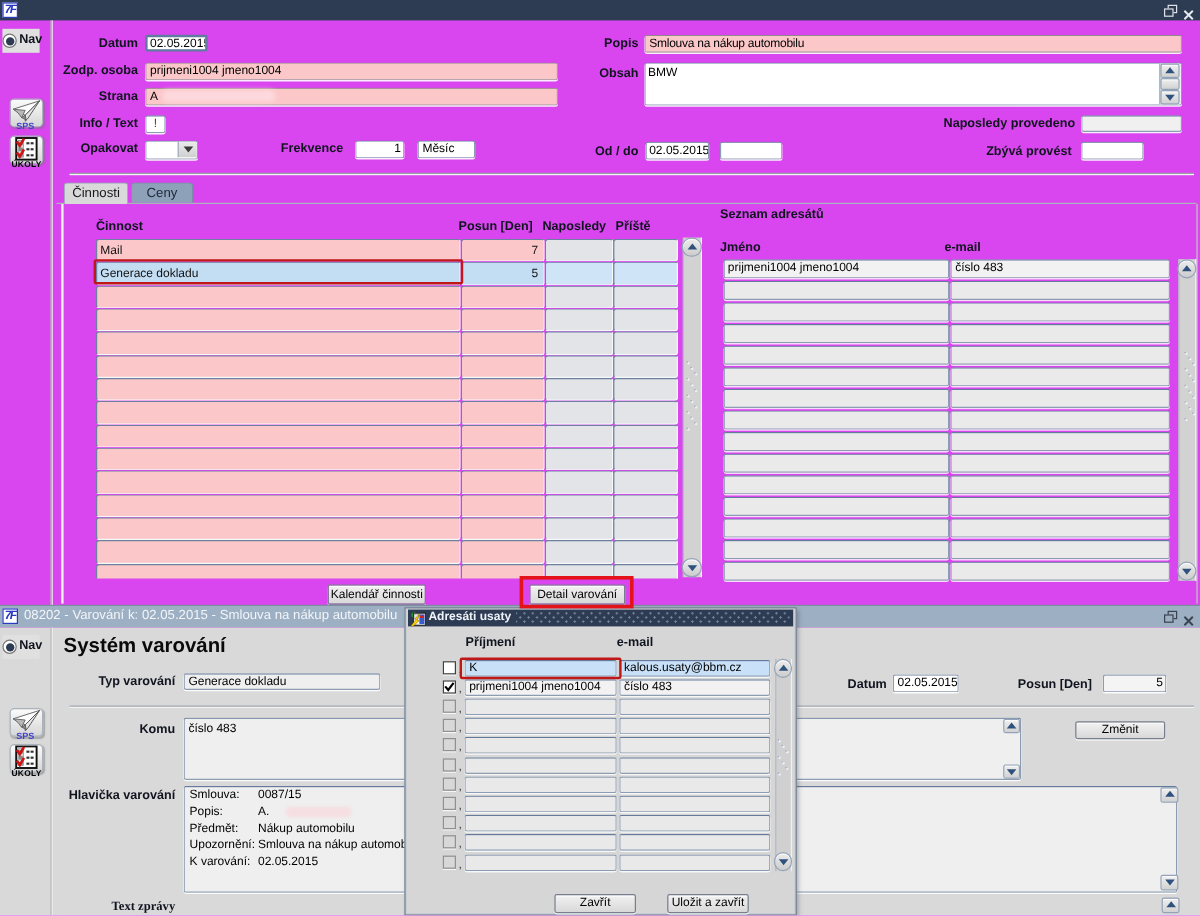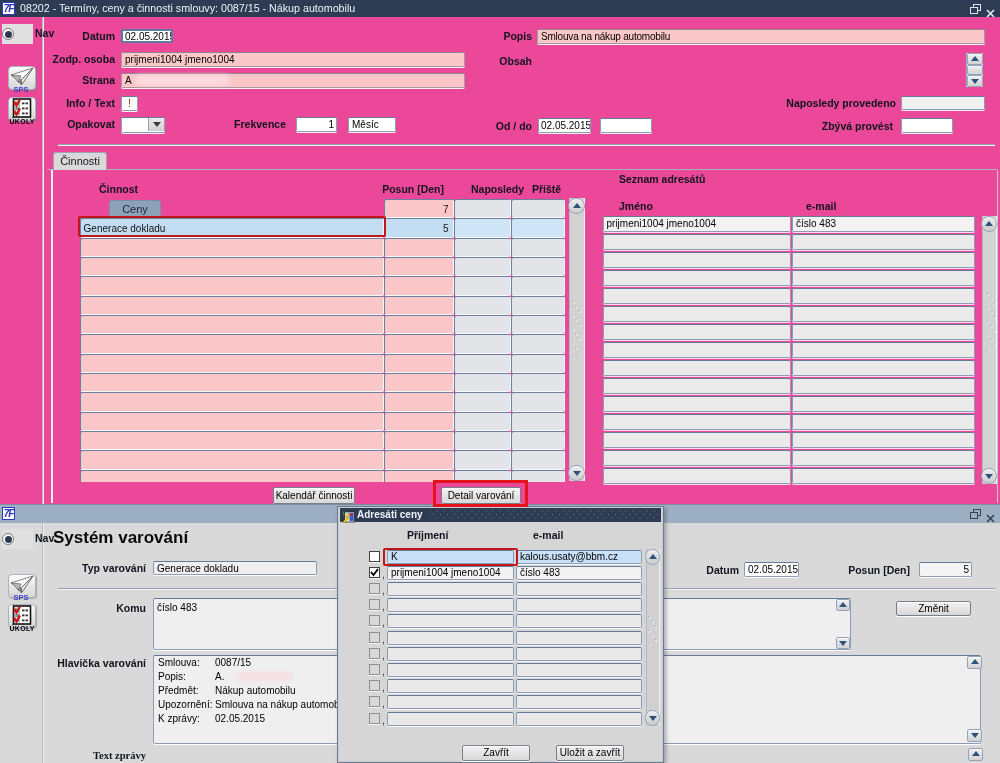--- a/index.html
+++ b/index.html
@@ -1,19 +1,19 @@
 <!DOCTYPE html>
 <html><head><meta charset="utf-8">
 <style>
 *{margin:0;padding:0;box-sizing:border-box;}
 body{font-family:"Liberation Sans",sans-serif;}
-#root{position:relative;width:1000px;height:763px;background:#ec4899;overflow:hidden;}
+#root{position:relative;width:1000px;height:763px;background:#d946ef;overflow:hidden;}
 .abs{position:absolute;}
 .lbl{position:absolute;font:bold 10.5px "Liberation Sans",sans-serif;color:#10141f;text-align:right;white-space:nowrap;}
-.llbl{position:absolute;font:bold 10.5px "Liberation Sans",sans-serif;color:#10141f;white-space:nowrap;margin-left:19px;}
+.llbl{position:absolute;font:bold 10.5px "Liberation Sans",sans-serif;color:#10141f;white-space:nowrap;}
 .fld{position:absolute;background:#fff;border:1px solid #8c9cb2;border-top-color:#647b9c;border-radius:2px;
  font:10px "Liberation Sans",sans-serif;color:#000;padding:0 2px 0 3px;white-space:nowrap;overflow:hidden;
  box-shadow:0 1px 0 rgba(255,255,255,.9);line-height:13px;}
 .pink{background:#fbc7c8;border-color:#a39aa2;border-top-color:#8f868e;}
 .grey{background:#efefef;}
 .ttxt{position:absolute;font:11px "Liberation Sans",sans-serif;white-space:nowrap;}
 .btn{position:absolute;background:linear-gradient(#f2f2f2,#d8d8d8);border:1px solid #777f8c;border-radius:2px;
  font:10px "Liberation Sans",sans-serif;color:#000;text-align:center;white-space:nowrap;box-shadow:0 1px 0 #fff, inset 0 1px 0 #fff;}
 .sb{position:absolute;background:linear-gradient(#ededed,#cccccc);border:1px solid #94a4b8;border-radius:8px;
  box-shadow:inset 0 1px 0 #fafafa;}
@@ -22,28 +22,27 @@
 .tu{width:0;height:0;border-left:4px solid transparent;border-right:4px solid transparent;
  border-bottom:5px solid #2f517e;margin:4px auto 0;}
 .td{width:0;height:0;border-left:4px solid transparent;border-right:4px solid transparent;
  border-top:5px solid #2f517e;margin:5px auto 0;}
 .dots{position:absolute;}
 .cell{position:absolute;border:1px solid #8c9cb2;border-top-color:#647b9c;border-radius:2px;
  font:10px "Liberation Sans",sans-serif;padding:0 3px;line-height:12px;box-shadow:0 1px 0 rgba(255,255,255,.8);overflow:hidden;white-space:nowrap;}
 .cb{position:absolute;width:11px;height:11px;background:#fff;border:1px solid #404040;box-shadow:0 1px 0 rgba(255,255,255,.8);display:flex;align-items:center;justify-content:center;overflow:hidden;}
 .cbd{background:#d8d8d8;border-color:#909090;}
 .ico28{position:absolute;width:28px;height:24px;background:linear-gradient(#fbfbfb,#d6d6d6);
- border:1px solid #aab2bc;border-radius:4px;box-shadow:1px 1px 1px rgba(120,120,120,.5);}
+ border:1px solid #aab2bc;border-radius:4px;box-shadow:1px 1px 1px rgba(120,120,120,.5);margin-top:16px;}
 .sep{position:absolute;height:2px;border-top:1px solid #9aa0a8;border-bottom:1px solid #f4f4f4;}
 </style></head><body>
 <div id="root">
 
 <div class="abs" style="left:0;top:0;width:1000px;height:17px;background:#2d3b53;"></div>
 <div class="abs" style="left:2px;top:2px;width:13px;height:13px;background:#fff;border:1px solid #2a3bc0;color:#2736c2;font:italic bold 10px 'Liberation Sans',sans-serif;text-align:center;line-height:11px;letter-spacing:-1.2px;"><i>7F</i></div>
-<div class="ttxt" style="left:20px;top:2px;color:#eef2f8;font-size:10.7px;">08202 - Termíny, ceny a činnosti smlouvy: 0087/15 - Nákup automobilu</div>
 <div class="abs" style="left:973px;top:4px;width:8px;height:7px;border:1px solid #dfe3e9;"></div>
 <div class="abs" style="left:970px;top:7px;width:8px;height:7px;border:1px solid #dfe3e9;background:#2d3b53;"></div>
 <div class="abs" style="left:986px;top:3.5px;width:9px;height:9px;"><svg width="9" height="9">
         <path d="M1 1 L8 8 M8 1 L1 8" stroke="#e8ecf2" stroke-width="1.6"></path>
       </svg></div>
 <div class="abs" style="left:42px;top:17px;width:2px;height:488px;border-left:1px solid #b9b9b9;border-right:1px solid #eeeeee;background:none;"></div>
 <div class="abs" style="left:2px;top:24px;width:31px;height:20px;background:#e0e0e0;"></div>
 <div class="abs" style="left:2px;top:28px;width:12px;height:12px;border-radius:50%;background:#fff;border:1px solid #777;"></div>
 <div class="abs" style="left:4.5px;top:30.5px;width:7px;height:7px;border-radius:50%;background:#2c3a52;"></div>
 <div class="llbl" style="left:16px;top:27px;">Nav</div>
@@ -87,49 +86,51 @@
 <div class="abs" style="left:135px;top:75px;width:95px;height:10px;background:#fdd9de;border-radius:5px;filter:blur(2px);"></div>
 <div class="fld" style="left:121px;top:96px;width:17px;height:15px;text-align:center;padding:0;color:#7c2a20;line-height:14px;">!</div>
 <div class="fld" style="left:121px;top:117px;width:44px;height:16px;padding:0;">
       <div style="position:absolute;right:0;top:0;width:16px;height:13px;background:linear-gradient(#ececec,#cfcfcf);border-left:1px solid #94a4b8;">
         <div class="td" style="margin-top:4px;border-top-color:#3a3a3a;"></div>
       </div>
     </div>
 <div class="fld" style="left:296px;top:117px;width:41px;height:15px;text-align:right;line-height:14px;">1</div>
 <div class="fld" style="left:348px;top:117px;width:48px;height:15px;line-height:14px;">Měsíc</div>
 <div class="fld pink" style="left:537px;top:29px;width:448px;height:15px;letter-spacing:-0.2px;line-height:14px;">Smlouva na nákup automobilu</div>
+<div class="fld" style="left:537px;top:52px;width:448px;height:36px;padding:1px 2px;">BMW</div>
 <div class="abs" style="left:966px;top:53px;width:17px;height:34px;background:#dfe3e9;border-left:1px solid #9db0c4;"></div>
 <div class="sqb" style="left:967px;top:53px;width:16px;height:12px;">
       <div class="tu" style="margin-top:2px"></div>
     </div>
 <div class="sqb" style="left:967px;top:65px;width:16px;height:10px;"><svg width="14" height="8">
         <circle cx="4" cy="4" r="0.8" fill="#8a9ab0"></circle>
         <circle cx="9" cy="4" r="0.8" fill="#8a9ab0"></circle>
       </svg></div>
 <div class="sqb" style="left:967px;top:75px;width:16px;height:12px;">
       <div class="td" style="margin-top:3px"></div>
     </div>
 <div class="fld grey" style="left:901px;top:96px;width:84px;height:14px;background:#f0f0f0;"></div>
 <div class="fld" style="left:538px;top:118px;width:53px;height:15px;padding-left:2px;">02.05.2015</div>
 <div class="fld" style="left:600px;top:118px;width:52px;height:15px;"></div>
 <div class="fld" style="left:901px;top:118px;width:52px;height:15px;"></div>
 <div class="sep" style="left:58px;top:144px;width:937px;"></div>
 <div class="abs" style="left:51px;top:170px;width:2px;height:333px;background:#f2f2f2;"></div>
 <div class="abs" style="left:997px;top:170px;width:1px;height:333px;background:#c6c6c6;"></div>
 <div class="abs" style="left:47px;top:169px;width:950px;height:1px;background:#aab2be;"></div>
 <div class="abs" style="left:53px;top:152px;width:54px;height:18px;background:#d9d9d9;border:1px solid #9aa6b4;border-bottom:none;border-radius:3px 3px 0 0;font:11px 'Liberation Sans',sans-serif;color:#16181d;text-align:center;line-height:16px;">Činnosti</div>
-<div class="abs" style="left:109px;top:152px;width:52px;height:17px;background:#8da2b9;border:1px solid #7b8ea6;border-bottom:none;border-radius:3px 3px 0 0;font:11px 'Liberation Sans',sans-serif;color:#1d2736;text-align:center;line-height:16px;margin-top:48px;">Ceny</div>
+<div class="abs" style="left:109px;top:152px;width:52px;height:17px;background:#8da2b9;border:1px solid #7b8ea6;border-bottom:none;border-radius:3px 3px 0 0;font:11px 'Liberation Sans',sans-serif;color:#1d2736;text-align:center;line-height:16px;">Ceny</div>
 <div class="llbl" style="left:80px;top:183px;">Činnost</div>
 <div class="lbl" style="left:334px;top:183px;width:110px;">Posun [Den]</div>
 <div class="llbl" style="left:452px;top:183px;">Naposledy</div>
 <div class="llbl" style="left:513px;top:183px;">Příště</div>
 <div class="llbl" style="left:600px;top:173px;text-align:center;">Seznam adresátů</div>
 <div class="llbl" style="left:600px;top:200px;">Jméno</div>
 <div class="llbl" style="left:787px;top:200px;">e-mail</div>
 <div class="abs" style="left:0;top:0;width:1000px;height:481.5px;overflow:hidden;">
+<div class="abs" style="left:79.6px;top:199.0px;width:304.4px;height:19.3px;border-top:1.5px solid #6d80a0;border-left:1.5px solid #6d80a0;border-bottom:1.5px solid #f6f8fa;border-right:1.5px solid #f6f8fa;border-radius:2.5px;background:#fbc7c8;font:10px 'Liberation Sans',sans-serif;color:#111;padding:3.5px 4px 0 3px;overflow:hidden;white-space:nowrap;">Mail</div>
 <div class="abs" style="left:384.0px;top:199.0px;width:69.5px;height:19.3px;border-top:1.5px solid #6d80a0;border-left:1.5px solid #6d80a0;border-bottom:1.5px solid #f6f8fa;border-right:1.5px solid #f6f8fa;border-radius:2.5px;background:#fbc7c8;font:10px 'Liberation Sans',sans-serif;color:#111;padding:3.5px 4px 0 3px;text-align:right;overflow:hidden;white-space:nowrap;">7</div>
 <div class="abs" style="left:453.5px;top:199.0px;width:57.0px;height:19.3px;border-top:1.5px solid #6d80a0;border-left:1.5px solid #6d80a0;border-bottom:1.5px solid #f6f8fa;border-right:1.5px solid #f6f8fa;border-radius:2.5px;background:#e2e4e8;font:10px 'Liberation Sans',sans-serif;color:#111;padding:3.5px 4px 0 3px;overflow:hidden;white-space:nowrap;"></div>
 <div class="abs" style="left:510.5px;top:199.0px;width:54.0px;height:19.3px;border-top:1.5px solid #6d80a0;border-left:1.5px solid #6d80a0;border-bottom:1.5px solid #f6f8fa;border-right:1.5px solid #f6f8fa;border-radius:2.5px;background:#e2e4e8;font:10px 'Liberation Sans',sans-serif;color:#111;padding:3.5px 4px 0 3px;overflow:hidden;white-space:nowrap;"></div>
 <div class="abs" style="left:79.6px;top:218.3px;width:304.4px;height:19.3px;border-top:1.5px solid #6d80a0;border-left:1.5px solid #6d80a0;border-bottom:1.5px solid #f6f8fa;border-right:1.5px solid #f6f8fa;border-radius:2.5px;background:#c3ddf3;font:10px 'Liberation Sans',sans-serif;color:#111;padding:3.5px 4px 0 3px;overflow:hidden;white-space:nowrap;">Generace dokladu</div>
 <div class="abs" style="left:384.0px;top:218.3px;width:69.5px;height:19.3px;border-top:1.5px solid #6d80a0;border-left:1.5px solid #6d80a0;border-bottom:1.5px solid #f6f8fa;border-right:1.5px solid #f6f8fa;border-radius:2.5px;background:#c3ddf3;font:10px 'Liberation Sans',sans-serif;color:#111;padding:3.5px 4px 0 3px;text-align:right;overflow:hidden;white-space:nowrap;">5</div>
 <div class="abs" style="left:453.5px;top:218.3px;width:57.0px;height:19.3px;border-top:1.5px solid #6d80a0;border-left:1.5px solid #6d80a0;border-bottom:1.5px solid #f6f8fa;border-right:1.5px solid #f6f8fa;border-radius:2.5px;background:#cfe4f6;font:10px 'Liberation Sans',sans-serif;color:#111;padding:3.5px 4px 0 3px;overflow:hidden;white-space:nowrap;"></div>
 <div class="abs" style="left:510.5px;top:218.3px;width:54.0px;height:19.3px;border-top:1.5px solid #6d80a0;border-left:1.5px solid #6d80a0;border-bottom:1.5px solid #f6f8fa;border-right:1.5px solid #f6f8fa;border-radius:2.5px;background:#cfe4f6;font:10px 'Liberation Sans',sans-serif;color:#111;padding:3.5px 4px 0 3px;overflow:hidden;white-space:nowrap;"></div>
 <div class="abs" style="left:79.6px;top:237.7px;width:304.4px;height:19.3px;border-top:1.5px solid #6d80a0;border-left:1.5px solid #6d80a0;border-bottom:1.5px solid #f6f8fa;border-right:1.5px solid #f6f8fa;border-radius:2.5px;background:#fbc7c8;font:10px 'Liberation Sans',sans-serif;color:#111;padding:3.5px 4px 0 3px;overflow:hidden;white-space:nowrap;"></div>
 <div class="abs" style="left:384.0px;top:237.7px;width:69.5px;height:19.3px;border-top:1.5px solid #6d80a0;border-left:1.5px solid #6d80a0;border-bottom:1.5px solid #f6f8fa;border-right:1.5px solid #f6f8fa;border-radius:2.5px;background:#fbc7c8;font:10px 'Liberation Sans',sans-serif;color:#111;padding:3.5px 4px 0 3px;overflow:hidden;white-space:nowrap;"></div>
 <div class="abs" style="left:453.5px;top:237.7px;width:57.0px;height:19.3px;border-top:1.5px solid #6d80a0;border-left:1.5px solid #6d80a0;border-bottom:1.5px solid #f6f8fa;border-right:1.5px solid #f6f8fa;border-radius:2.5px;background:#e2e4e8;font:10px 'Liberation Sans',sans-serif;color:#111;padding:3.5px 4px 0 3px;overflow:hidden;white-space:nowrap;"></div>
@@ -282,20 +283,21 @@
         <circle cx="9.1" cy="53.3" r="1" fill="#eef1f4"></circle>
         <circle cx="8.1" cy="52.3" r="0.6" fill="#93a2b6"></circle>
         <circle cx="2.7" cy="57.9" r="1" fill="#eef1f4"></circle>
         <circle cx="1.7" cy="56.9" r="0.6" fill="#93a2b6"></circle>
       </svg></div>
 <div class="btn" style="left:273px;top:487px;width:82px;height:17px;line-height:15px;">Kalendář činnosti</div>
 <div class="btn" style="left:441px;top:487px;width:80px;height:17px;line-height:15px;">Detail varování</div>
 <div class="abs" style="left:0;top:504px;width:1000px;height:1px;background:#7e8da0;"></div>
 <div class="abs" style="left:0;top:505px;width:1000px;height:18px;background:#9dafc2;"></div>
 <div class="abs" style="left:2px;top:507px;width:13px;height:13px;background:#fff;border:1px solid #2a3bc0;color:#2736c2;font:italic bold 10px 'Liberation Sans',sans-serif;text-align:center;line-height:11px;letter-spacing:-1.2px;"><i>7F</i></div>
+<div class="ttxt" style="left:20px;top:507px;color:#f2f5f9;">08202 - Varování k: 02.05.2015 - Smlouva na nákup automobilu</div>
 <div class="abs" style="left:973px;top:509px;width:8px;height:7px;border:1px solid #3c4350;"></div>
 <div class="abs" style="left:970px;top:512px;width:8px;height:7px;border:1px solid #3c4350;background:#9dafc2;"></div>
 <div class="abs" style="left:986px;top:509px;width:9px;height:9px;"><svg width="9" height="9">
         <path d="M1 1 L8 8 M8 1 L1 8" stroke="#3a4350" stroke-width="1.6"></path>
       </svg></div>
 <div class="abs" style="left:0;top:523px;width:1000px;height:240px;background:#d9d9d9;"></div>
 <div class="abs" style="left:42px;top:523px;width:2px;height:240px;border-left:1px solid #b9b9b9;border-right:1px solid #eeeeee;"></div>
 <div class="abs" style="left:2px;top:529px;width:31px;height:20px;background:#e0e0e0;"></div>
 <div class="abs" style="left:2px;top:533px;width:12px;height:12px;border-radius:50%;background:#fff;border:1px solid #777;"></div>
 <div class="abs" style="left:4.5px;top:535.5px;width:7px;height:7px;border-radius:50%;background:#2c3a52;"></div>
@@ -339,21 +341,21 @@
 <div class="lbl" style="left:16px;top:657px;width:130px;">Hlavička varování</div>
 <div class="fld grey" style="left:153px;top:655px;width:828px;height:89px;"></div>
 <div class="abs" style="left:158px;top:657px;font:10px 'Liberation Sans',sans-serif;color:#000;">Smlouva:</div>
 <div class="abs" style="left:215px;top:657px;font:10px 'Liberation Sans',sans-serif;color:#000;">0087/15</div>
 <div class="abs" style="left:158px;top:671px;font:10px 'Liberation Sans',sans-serif;color:#000;">Popis:</div>
 <div class="abs" style="left:215px;top:671px;font:10px 'Liberation Sans',sans-serif;color:#000;">A.</div>
 <div class="abs" style="left:158px;top:685px;font:10px 'Liberation Sans',sans-serif;color:#000;">Předmět:</div>
 <div class="abs" style="left:215px;top:685px;font:10px 'Liberation Sans',sans-serif;color:#000;">Nákup automobilu</div>
 <div class="abs" style="left:158px;top:699px;font:10px 'Liberation Sans',sans-serif;color:#000;">Upozornění:</div>
 <div class="abs" style="left:215px;top:699px;font:10px 'Liberation Sans',sans-serif;color:#000;">Smlouva na nákup automobilu</div>
-<div class="abs" style="left:158px;top:713px;font:10px 'Liberation Sans',sans-serif;color:#000;">K zprávy:</div>
+<div class="abs" style="left:158px;top:713px;font:10px 'Liberation Sans',sans-serif;color:#000;">K varování:</div>
 <div class="abs" style="left:215px;top:713px;font:10px 'Liberation Sans',sans-serif;color:#000;">02.05.2015</div>
 <div class="abs" style="left:238px;top:672px;width:55px;height:9px;background:#f6dfe3;border-radius:4px;filter:blur(1.5px);"></div>
 <div class="sqb" style="left:967px;top:656px;width:15px;height:13px;">
       <div class="tu" style="margin-top:2px"></div>
     </div>
 <div class="sqb" style="left:967px;top:729px;width:15px;height:13px;">
       <div class="td" style="margin-top:3px"></div>
     </div>
 <div class="lbl" style="left:36px;top:750px;width:110px;font-family:Liberation Serif, serif;">Text zprávy</div>
 <div class="sqb" style="left:968px;top:748px;width:15px;height:13px;">
@@ -366,21 +368,21 @@
 <div class="abs" style="left:337px;top:506px;width:327px;height:257px;background:#d6d6d6;border:1px solid #6b7b90;box-shadow:0 0 0 1px #c6ccd4 inset, 2px 2px 4px rgba(60,60,60,.4);"></div>
 <div class="abs" style="left:340px;top:508px;width:321px;height:14px;background:#2d3b53;"></div>
 <div class="abs" style="left:342px;top:509px;width:13px;height:12px;"><svg width="13" height="12" viewBox="0 0 13 12">
 <circle cx="3" cy="2.5" r="2.2" fill="#2a9a3a"></circle>
 <rect x="2.5" y="1" width="10" height="10" fill="#f4f4f4" stroke="#222" stroke-width="0.8"></rect>
 <rect x="7.5" y="2" width="4.2" height="8" fill="#3a5ad0"></rect>
 <rect x="3.5" y="2" width="3.5" height="3.5" fill="#e8e8e8" stroke="#999" stroke-width="0.4"></rect>
 <rect x="8" y="3" width="3" height="2" fill="#cc2222"></rect>
 <polygon points="0.5,11.5 5,6 3.5,6 7.5,1.5 5.5,7 7.5,7 2,12" fill="#ffd400" stroke="#7a6000" stroke-width="0.4"></polygon>
 </svg></div>
-<div class="ttxt" style="left:357px;top:509px;color:#f0f4fa;font:bold 10px 'Liberation Sans',sans-serif;">Adresáti ceny</div>
+<div class="ttxt" style="left:357px;top:509px;color:#f0f4fa;font:bold 10px 'Liberation Sans',sans-serif;">Adresáti usaty</div>
 <div class="abs" style="left:430px;top:510px;width:228px;height:10px;background-image:radial-gradient(circle,#71849d 0.8px,rgba(0,0,0,0) 1px),radial-gradient(circle,#71849d 0.8px,rgba(0,0,0,0) 1px);background-size:7px 7px;background-position:0 1px,3.5px 4.5px;"></div>
 <div class="llbl" style="left:388px;top:529px;">Příjmení</div>
 <div class="llbl" style="left:514px;top:529px;">e-mail</div>
 <div class="cb" style="left:369px;top:550.5px;"></div>
 <div class="cell" style="left:387px;top:549.5px;width:127px;height:14px;background:#c9e1f8;">K</div>
 <div class="abs" style="left:383px;top:547.5px;width:135px;height:18px;border:2px solid #c01818;border-radius:2px;z-index:5;"></div>
 <div class="cell" style="left:516px;top:549.5px;width:126px;height:14px;background:#c9e1f8;">kalous.usaty@bbm.cz</div>
 <div class="abs" style="left:382px;top:552.5px;font:10px 'Liberation Sans',sans-serif;color:#333;">,</div>
 <div class="cb" style="left:369px;top:566.7px;">
       <svg width="9" height="9" viewBox="0 0 9 9">

